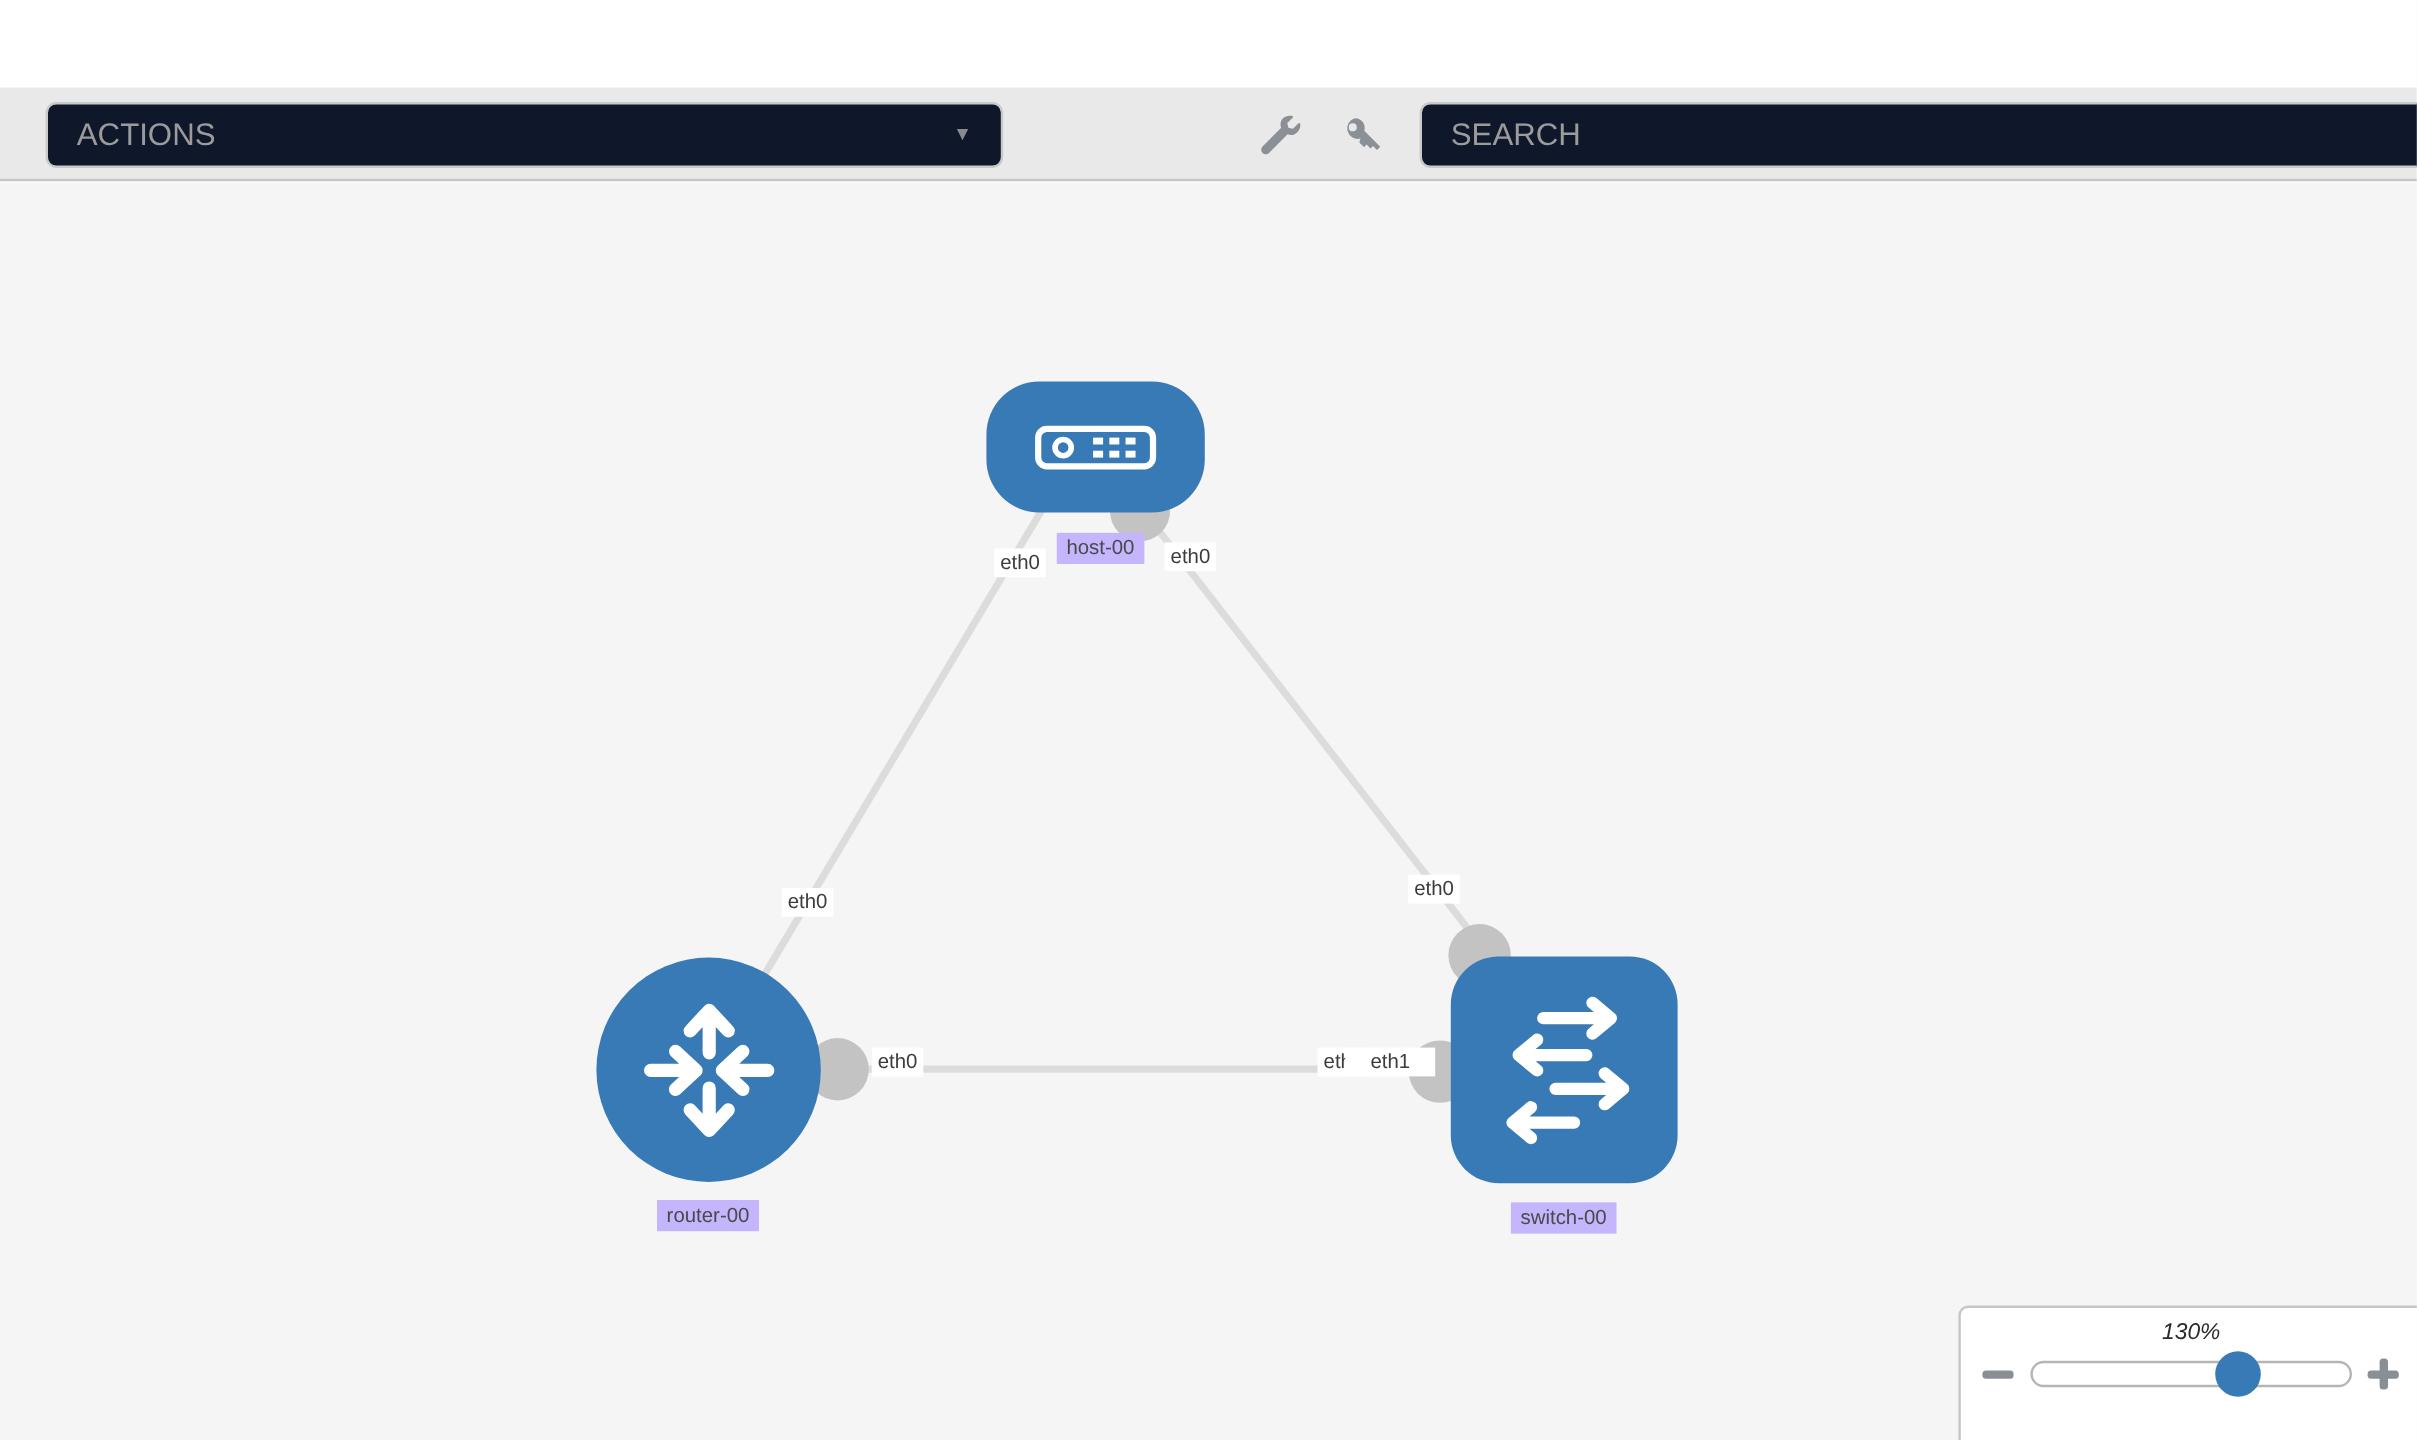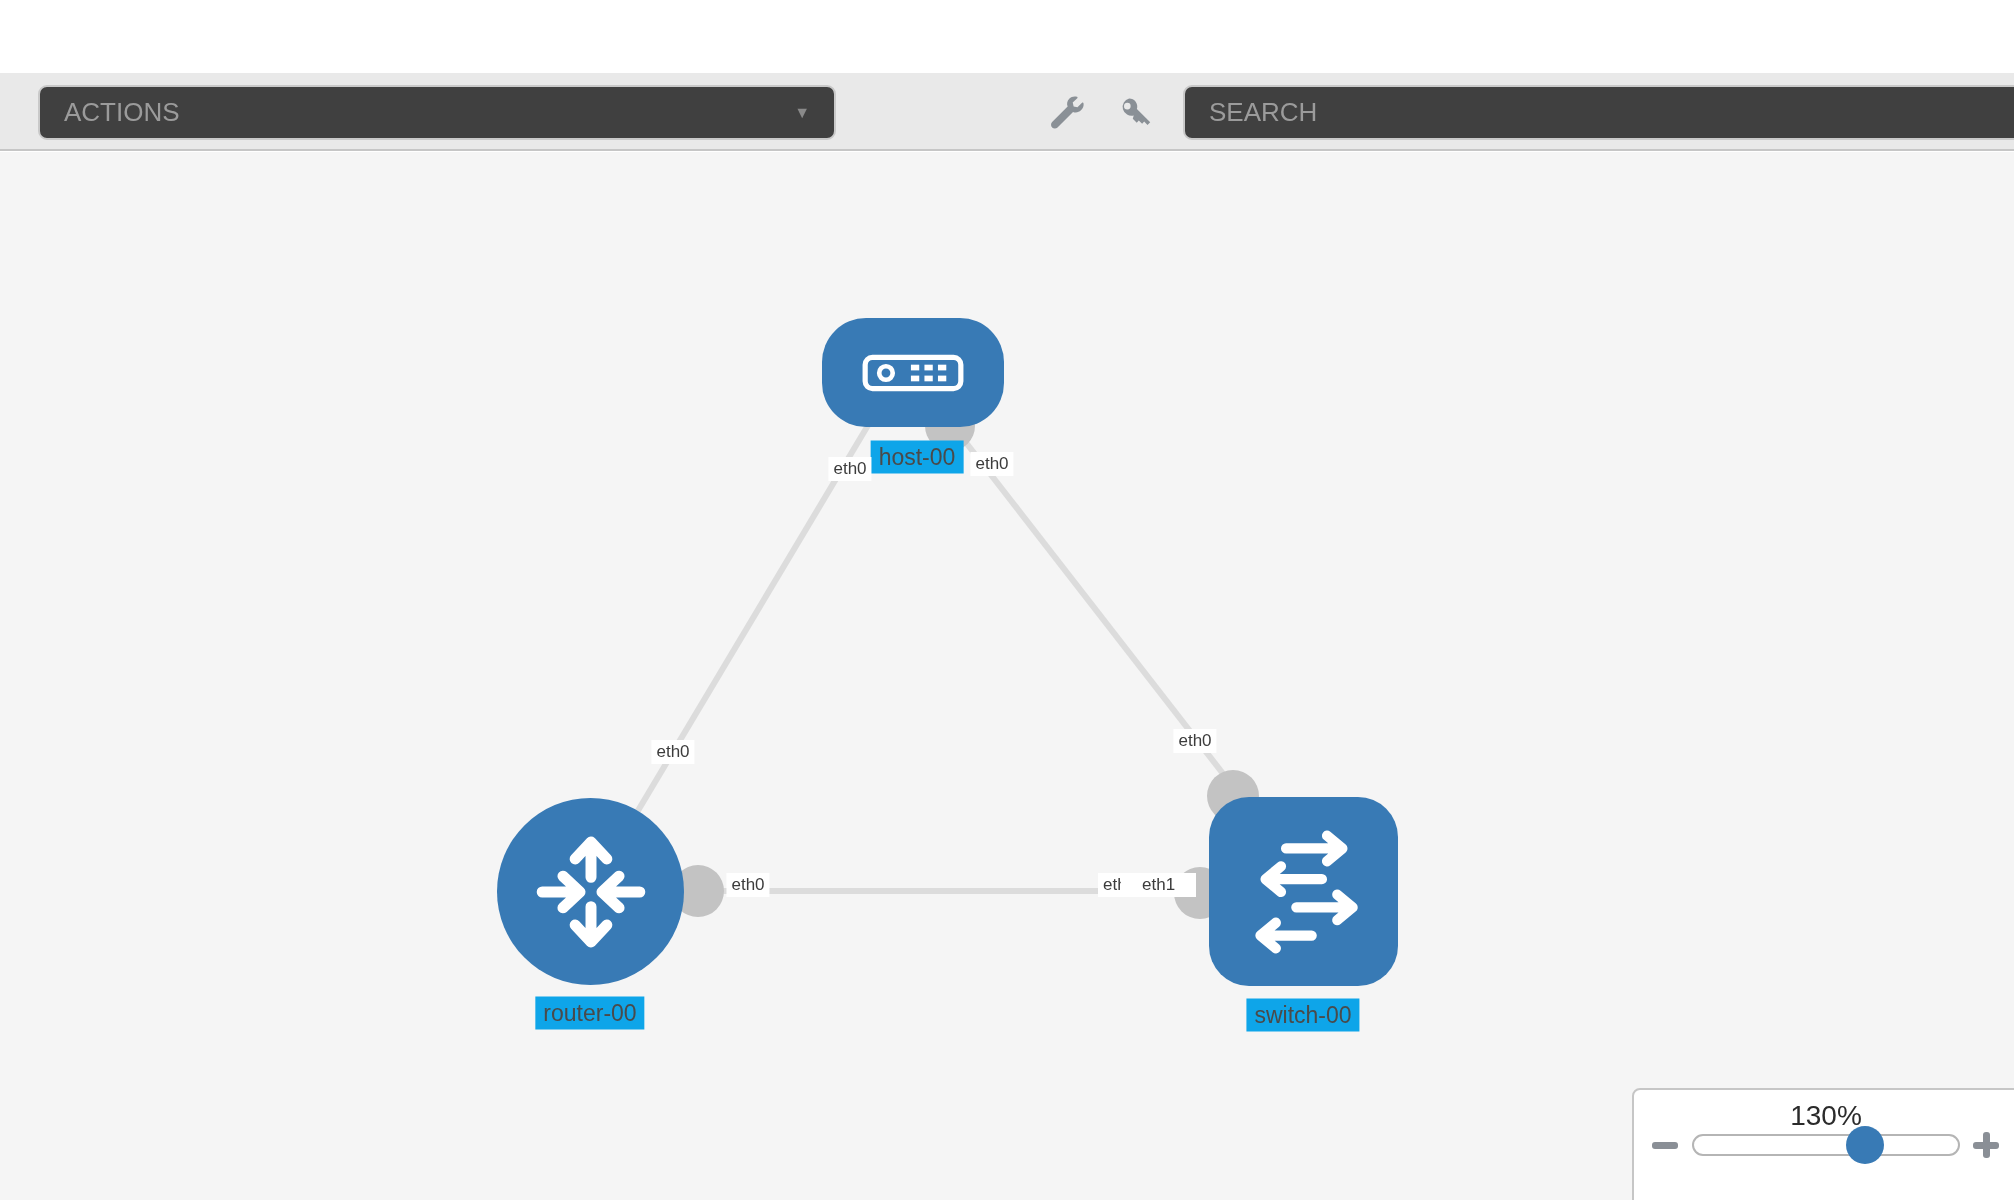--- a/index.html
+++ b/index.html
@@ -13,21 +13,21 @@
   .title { position:absolute; left:38px; top:18px; font-size:27px; font-weight:bold;
            color:#4c4c4c; letter-spacing:0.2px; }
   .close-btn { position:absolute; left:1935px; top:15px; width:37px; height:37px;
                border-radius:50%; background:#c5c5c5; color:#ffffff;
                display:flex; align-items:center; justify-content:center;
                font-size:21px; font-weight:bold; cursor:pointer; }
 
   
   .toolbar { position:absolute; left:0; top:73px; width:2014px; height:78px;
              background:#e9e9e9; border-bottom:2px solid #c6c6c6; }
-  .select-box { position:absolute; top:12px; height:55px; background:#404040;
+  .select-box { position:absolute; top:12px; height:55px; background:#0f172a;
                 border:2px solid #c9c9c9; border-radius:9px;
                 display:flex; align-items:center; padding:0 24px;
                 color:#9b9b9b; font-size:26px; cursor:pointer; }
   .select-box .caret { position:absolute; right:24px; color:#8a8a8a; font-size:16px; }
   #actions-box { left:38px; width:798px; }
   #search-box  { left:1183px; width:932px; }
   .tool-icon { position:absolute; top:22px; width:38px; height:38px; cursor:pointer; }
   #wrench { left:1048px; }
   #keyicn { left:1116px; }
 
@@ -36,21 +36,21 @@
             background:#f5f5f5; }
   #net-svg { position:absolute; left:0; top:0; pointer-events:none; }
 
   .node { position:absolute; background:#387ab5; display:flex;
           align-items:center; justify-content:center; cursor:pointer; }
   #node-host   { left:822px; top:166px; width:182px; height:109px; border-radius:44px; }
   #node-router { left:497px; top:646px; width:187px; height:187px; border-radius:50%; }
   #node-switch { left:1209px; top:645px; width:189px; height:189px; border-radius:40px; }
 
   .node-label { position:absolute; transform:translate(-50%,-50%);
-                background:#0ea5e9; color:#4a4a4a; font-size:23px;
+                background:#c4b5fd; color:#4a4a4a; font-size:17px;
                 padding:3px 8px; white-space:nowrap; }
   #label-host   { left:917px; top:305px; }
   #label-router { left:590px; top:861px; }
   #label-switch { left:1303px; top:863px; }
 
   .eth-label { position:absolute; transform:translate(-50%,-50%);
                background:#ffffff; color:#3c3c3c; font-size:17px;
                padding:2px 5px; white-space:nowrap; }
   #eth-hr-host   { left:850px;  top:317px; }
   #eth-hs-host   { left:992px;  top:312px; }
@@ -61,21 +61,21 @@
                background:#ffffff; color:#3c3c3c; font-size:17px;
                padding:2px 5px; white-space:nowrap; left:1098px; top:733px; }
   .eth-overlap-front { position:absolute; transform:translate(0,-50%);
                background:#ffffff; color:#3c3c3c; font-size:17px;
                padding:2px 21px; white-space:nowrap; left:1121px; top:733px; }
 
   
   .zoom-panel { position:absolute; left:1632px; top:936px; width:392px; height:130px;
                 background:#ffffff; border:2px solid #c6c6c6; border-radius:8px; }
   .zoom-value { position:absolute; left:58px; top:10px; width:268px; text-align:center;
-                font-size:28px; color:#2b2b2b; }
+                font-size:19px; color:#2b2b2b;font-style:italic; }
   .zoom-minus, .zoom-plus { position:absolute; top:40px; width:30px; height:30px;
                 cursor:pointer; }
   .zoom-minus { left:16px; }
   .zoom-plus  { left:337px; }
   .zoom-minus::before { content:""; position:absolute; left:2px; top:12px;
                 width:26px; height:7px; border-radius:3px; background:#8a8f96; }
   .zoom-plus::before { content:""; position:absolute; left:2px; top:12px;
                 width:26px; height:7px; border-radius:3px; background:#8a8f96; }
   .zoom-plus::after  { content:""; position:absolute; left:11.5px; top:2px;
                 width:7px; height:26px; border-radius:3px; background:#8a8f96; }

